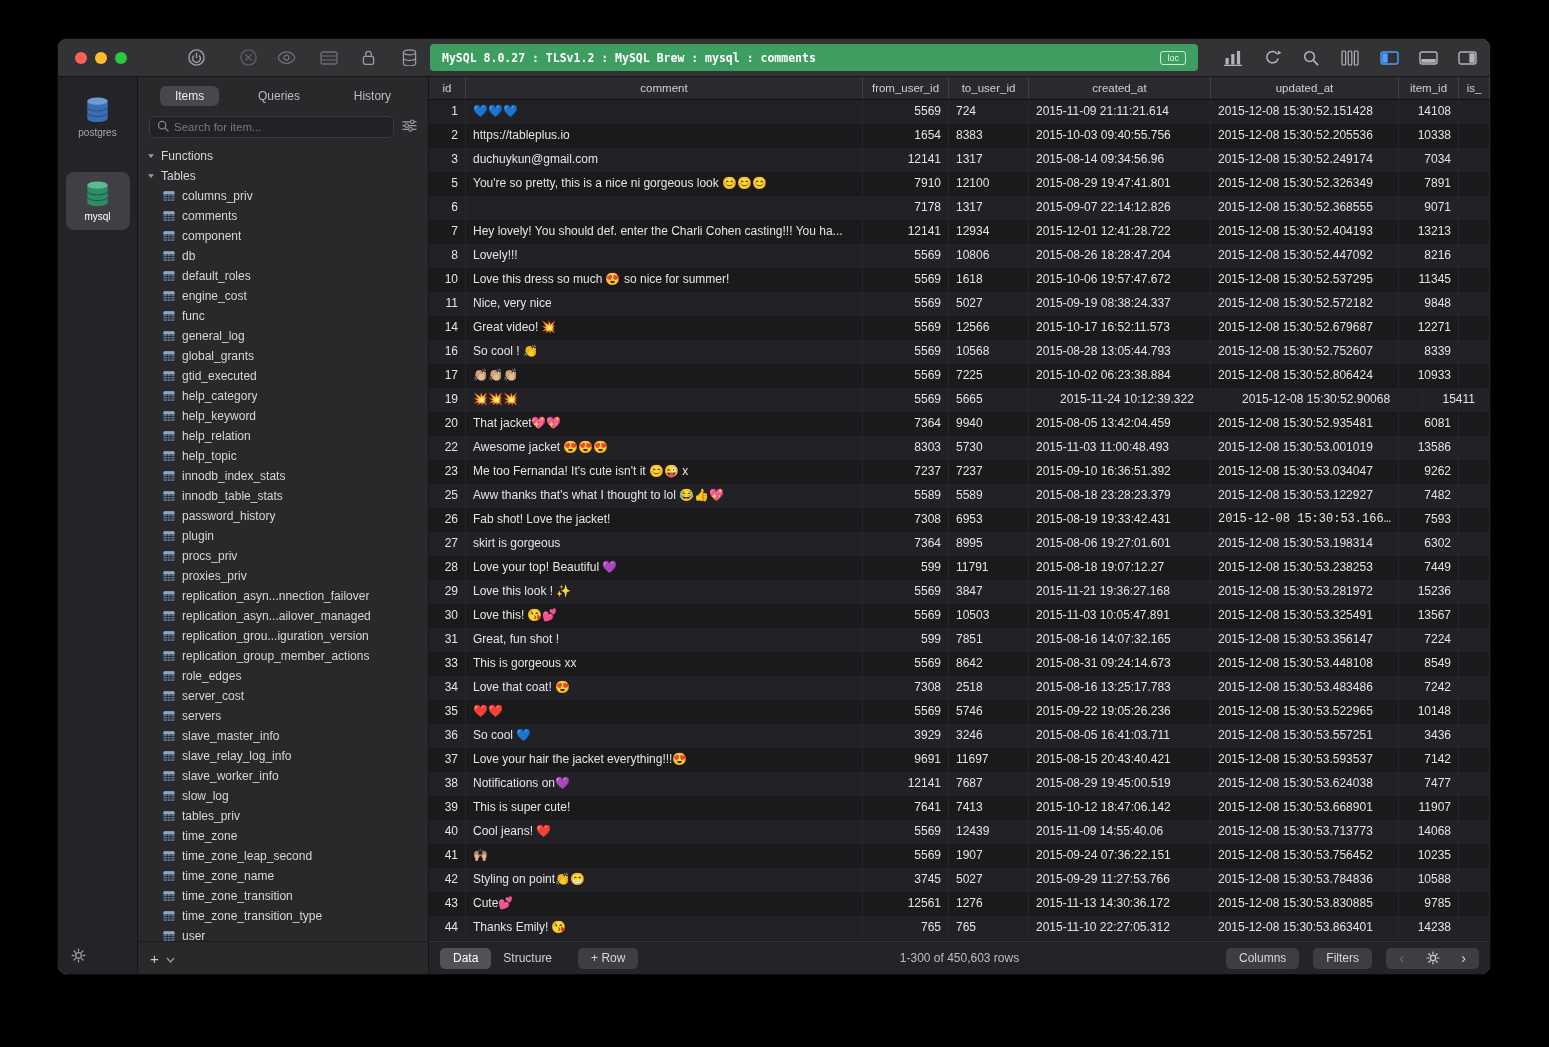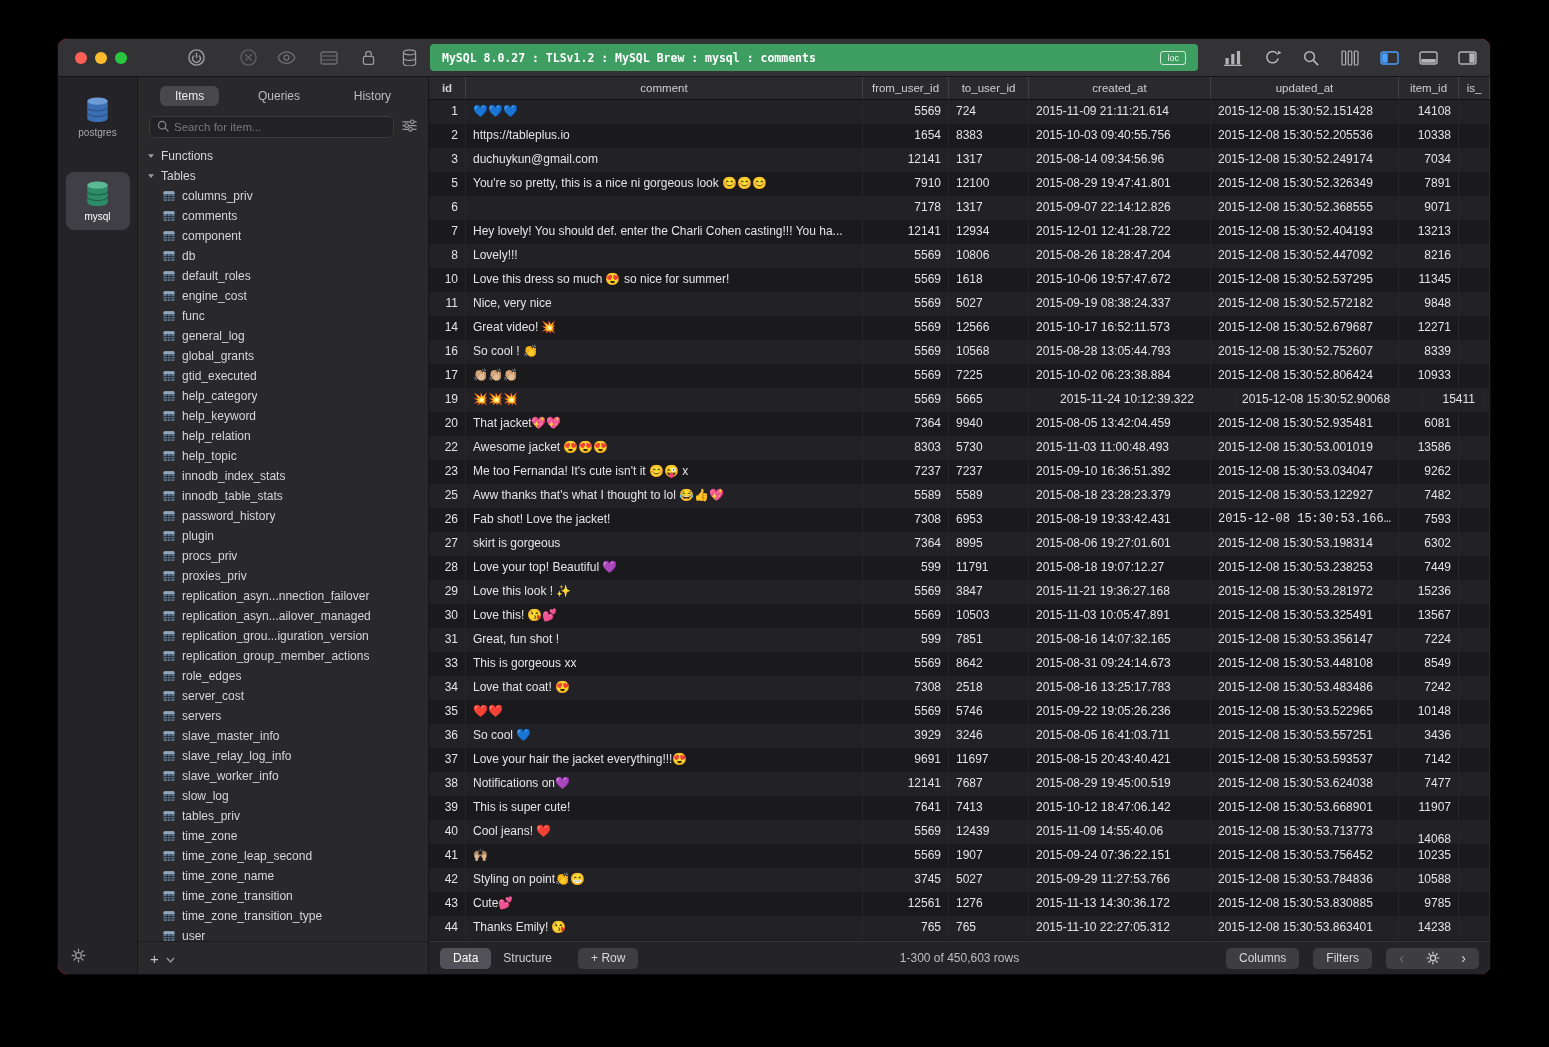--- a/index.html
+++ b/index.html
@@ -749,21 +749,21 @@
         <span>
           <svg width="9" viewBox="0 0 9 6">
               <path d="M1 1l3.5 4L8 1" fill="none" stroke="#9a9aa0" stroke-width="1.3"></path>
             </svg>
         </span>
       </div>
     </div>
 
     <div class="main">
       <div class="grid-header">
-          <div class="hcell" style="width: 37px; font-weight: bold;">id</div>
+          <div class="hcell" style="width: 37px;">id</div>
           <div class="hcell" style="width: 397px;">comment</div>
           <div class="hcell" style="width: 86px;">from_user_id</div>
           <div class="hcell" style="width: 80px;">to_user_id</div>
           <div class="hcell" style="width: 182px;">created_at</div>
           <div class="hcell" style="width: 188px;">updated_at</div>
           <div class="hcell" style="width: 60px;">item_id</div>
           <div class="hcell" style="flex: 1 1 0%;">is_</div>
         </div>
       <div class="grid-body">
           <div class="grow">
@@ -1066,21 +1066,21 @@
             <div class="cell ar" style="width: 60px;">11907</div>
             <div class="cell" style="flex: 1 1 0%;"></div>
           </div>
           <div class="grow">
             <div class="cell ar" style="width: 37px;">40</div>
             <div class="cell" style="width: 397px;">Cool jeans! ❤️</div>
             <div class="cell ar" style="width: 86px;">5569</div>
             <div class="cell" style="width: 80px;">12439</div>
             <div class="cell" style="width: 182px;">2015-11-09 14:55:40.06</div>
             <div class="cell" style="width: 188px;">2015-12-08 15:30:53.713773</div>
-            <div class="cell ar" style="width: 60px; margin-top: 8px;">14068</div>
+            <div class="cell ar" style="width: 60px;">14068</div>
             <div class="cell" style="flex: 1 1 0%;"></div>
           </div>
           <div class="grow">
             <div class="cell ar" style="width: 37px;">41</div>
             <div class="cell" style="width: 397px;">🙌🏼</div>
             <div class="cell ar" style="width: 86px;">5569</div>
             <div class="cell" style="width: 80px;">1907</div>
             <div class="cell" style="width: 182px;">2015-09-24 07:36:22.151</div>
             <div class="cell" style="width: 188px;">2015-12-08 15:30:53.756452</div>
             <div class="cell ar" style="width: 60px;">10235</div>

